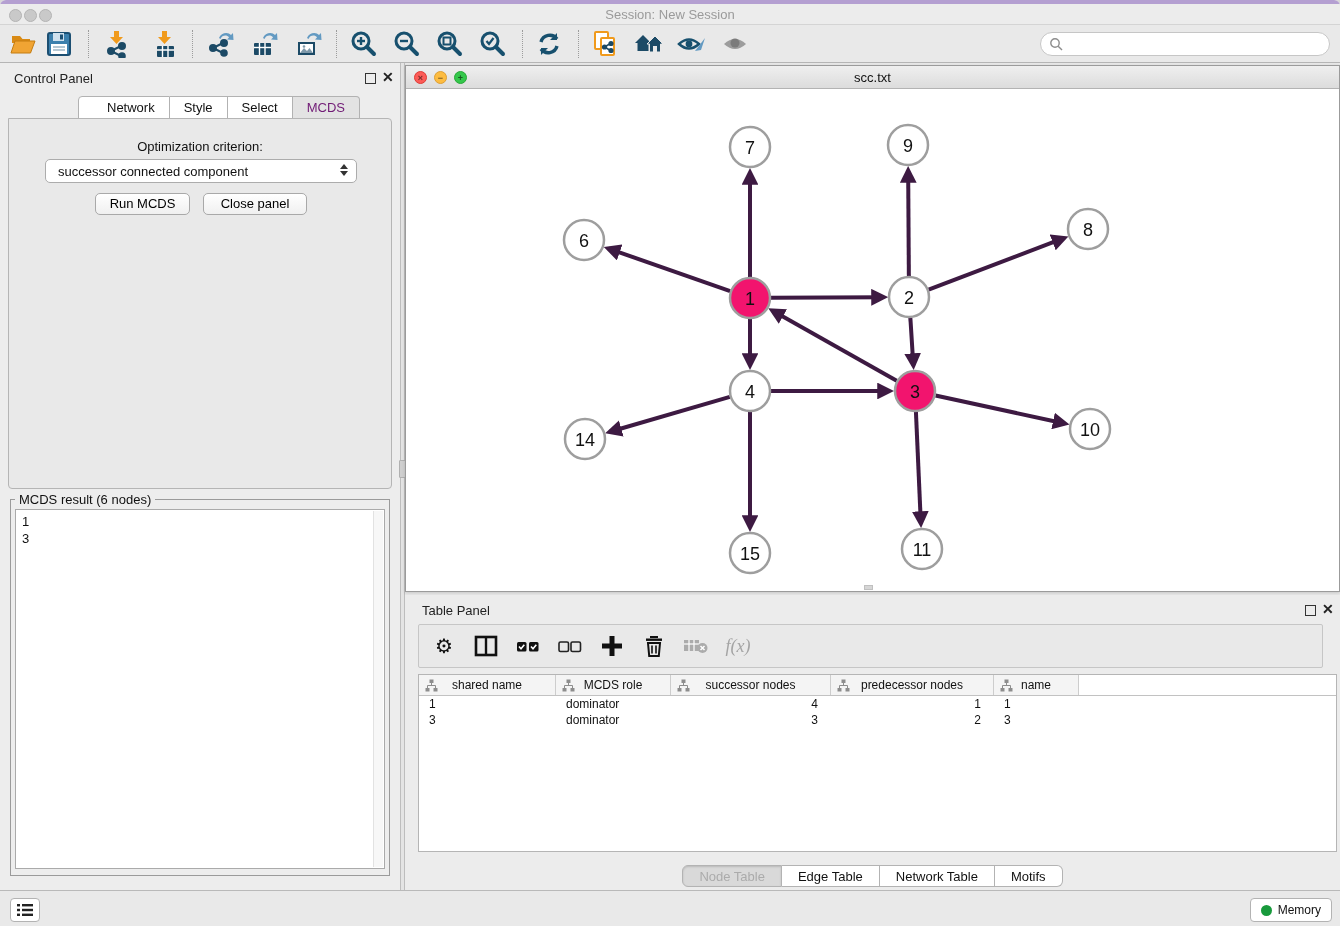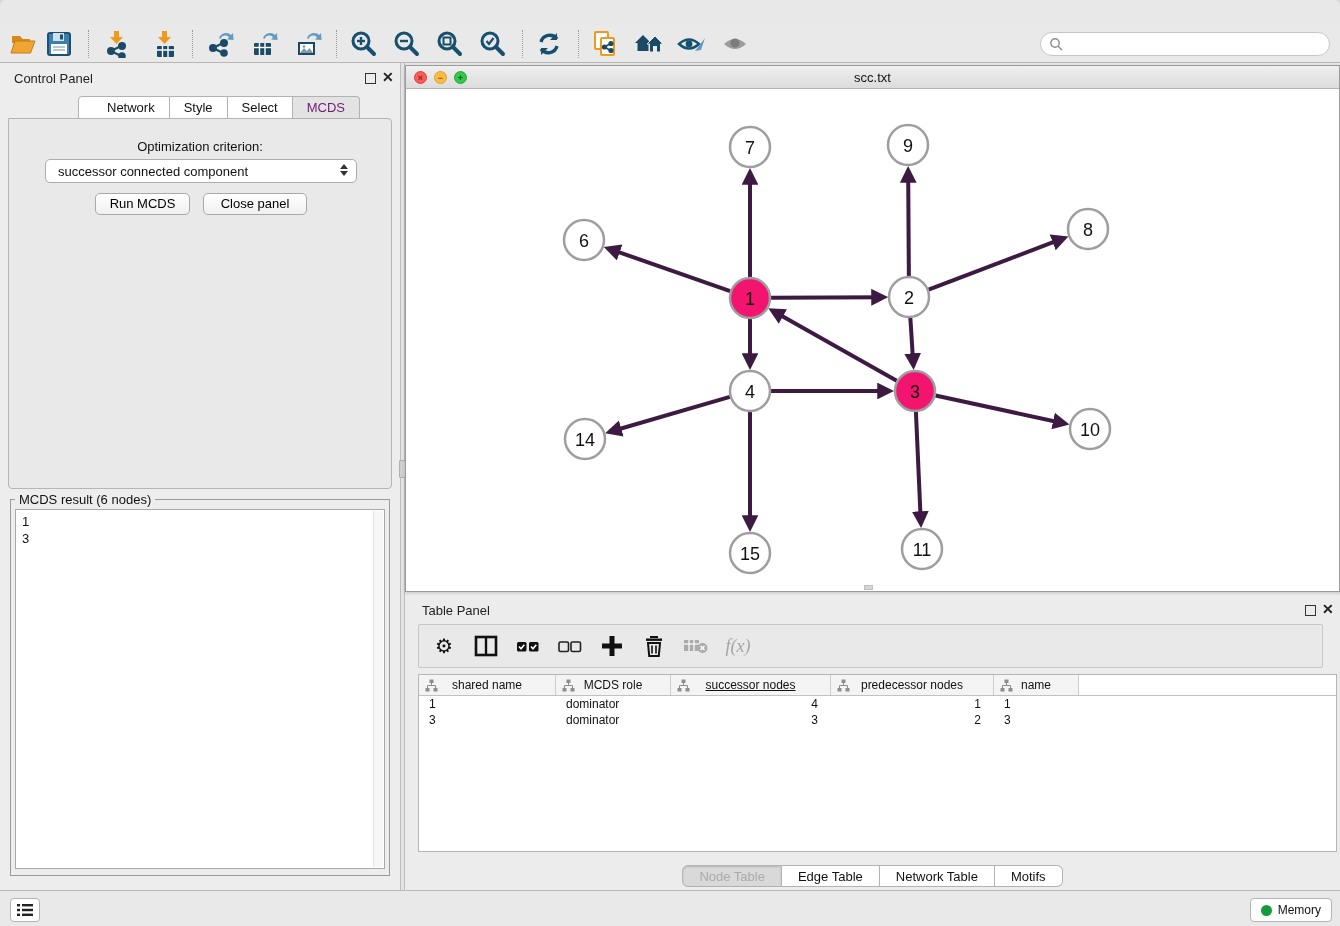--- a/index.html
+++ b/index.html
@@ -116,20 +116,26 @@
   .mem-btn { position:absolute; right:8px; top:7px; height:24px; background:#fff;
              border:1px solid #b3b3b3; border-radius:4px; display:flex; align-items:center;
              gap:6px; padding:0 10px; font-size:12px; }
   .mem-dot { width:11px; height:11px; border-radius:50%; background:#189a3c; }
 </style>
 </head>
 <body>
 
 <div class="app">
 
+  <div class="titlebar abs">
+    <span class="tl" style="left:9px"></span>
+    <span class="tl" style="left:24px"></span>
+    <span class="tl" style="left:39px"></span>
+    <div class="win-title">Session: New Session</div>
+  </div>
 
   <div class="toolbar abs">
     <span class="tb-ic" style="left:8px">
       <svg width="26" height="24" viewBox="0 0 26 24">
           <path d="M2 4 h8 l2.5 3 H20 v4 H2z" fill="#d98a14"></path>
           <path d="M5 9 h20 l-4.5 12 H1z" fill="#f0a433" stroke="#c47c10"></path>
         </svg>
     </span>
     <span class="tb-ic" style="left:44px">
       <svg width="24" height="24" viewBox="0 0 24 24">
@@ -477,21 +483,21 @@
             <svg class="tree-ic" width="13" height="13" viewBox="0 0 13 13">
               <g fill="#8d8d8d">
                 <rect x="4.5" y="0.5" width="4" height="3.5"></rect>
                 <rect x="0.5" y="9" width="4" height="3.5"></rect>
                 <rect x="8.5" y="9" width="4" height="3.5"></rect>
               </g>
               <path d="M6.5 4 v2.5 M2.5 9 v-2.5 h8 v2.5" stroke="#8d8d8d" fill="none"></path>
             </svg>
             <span>MCDS role</span>
           </div>
-          <div class="th" style="width: 160px; text-decoration: underline;">
+          <div class="th" style="width: 160px;">
             <svg class="tree-ic" width="13" height="13" viewBox="0 0 13 13">
               <g fill="#8d8d8d">
                 <rect x="4.5" y="0.5" width="4" height="3.5"></rect>
                 <rect x="0.5" y="9" width="4" height="3.5"></rect>
                 <rect x="8.5" y="9" width="4" height="3.5"></rect>
               </g>
               <path d="M6.5 4 v2.5 M2.5 9 v-2.5 h8 v2.5" stroke="#8d8d8d" fill="none"></path>
             </svg>
             <span>successor nodes</span>
           </div>

